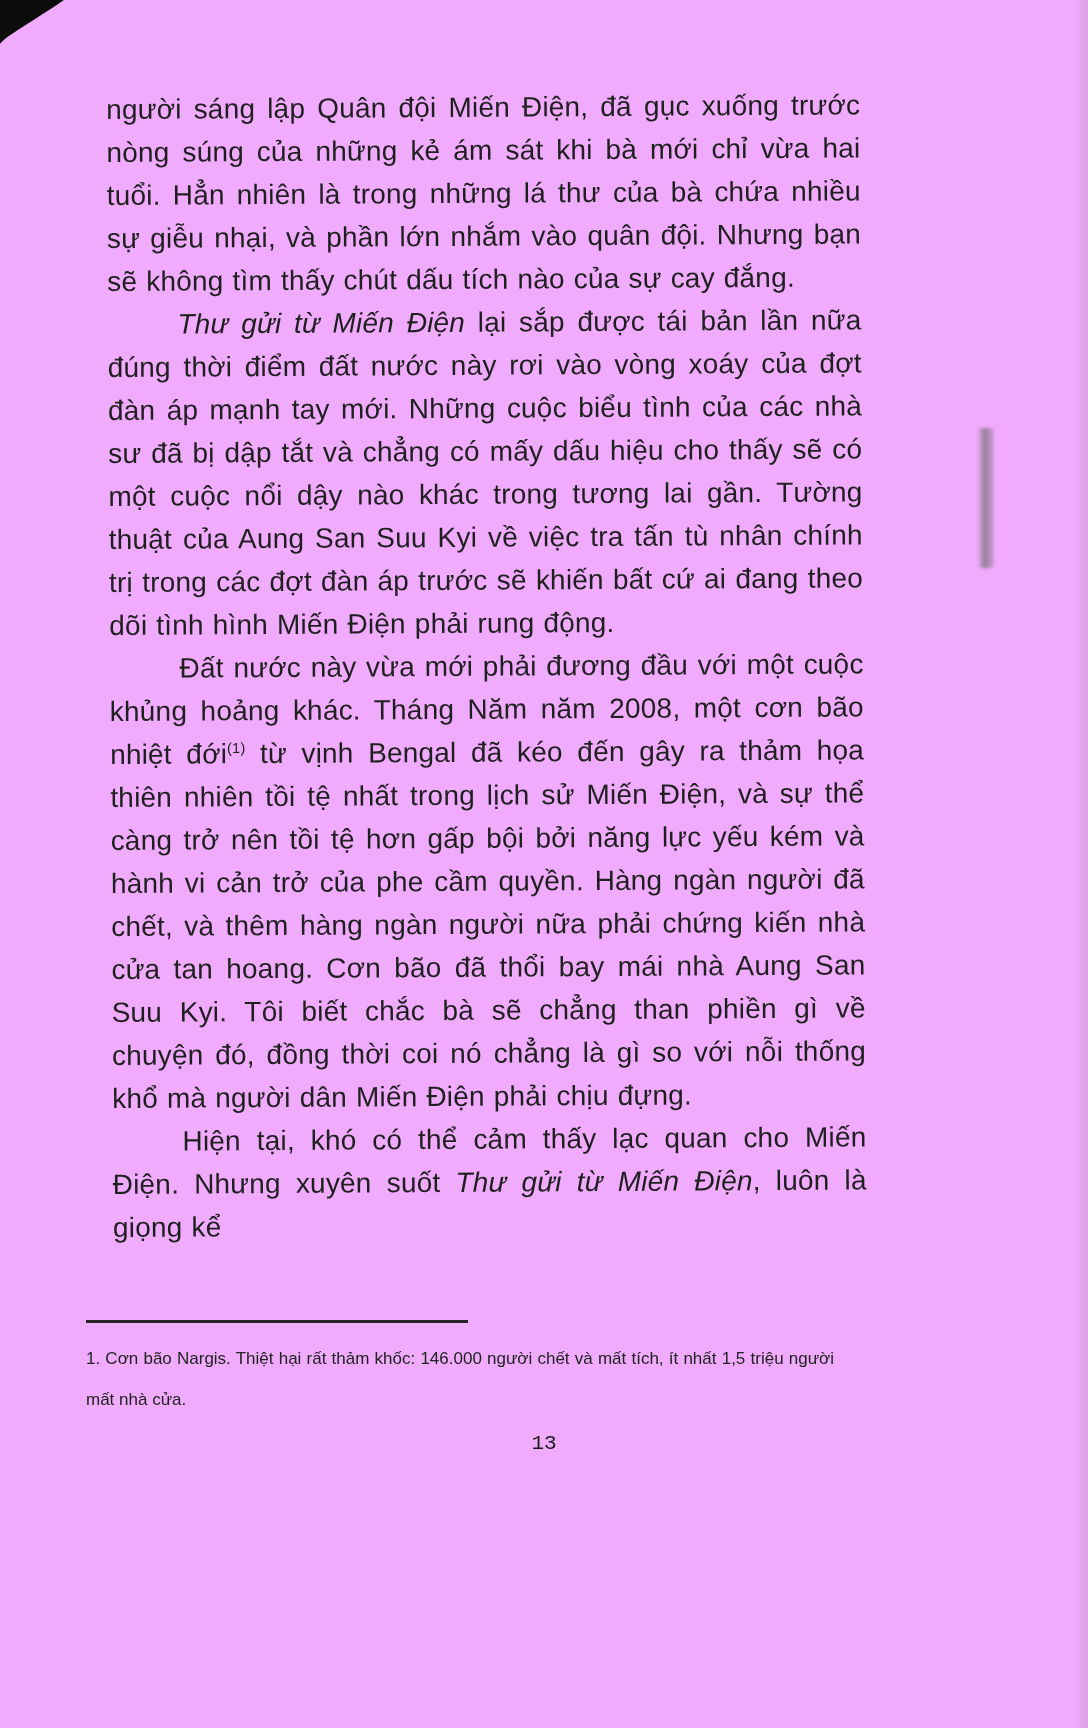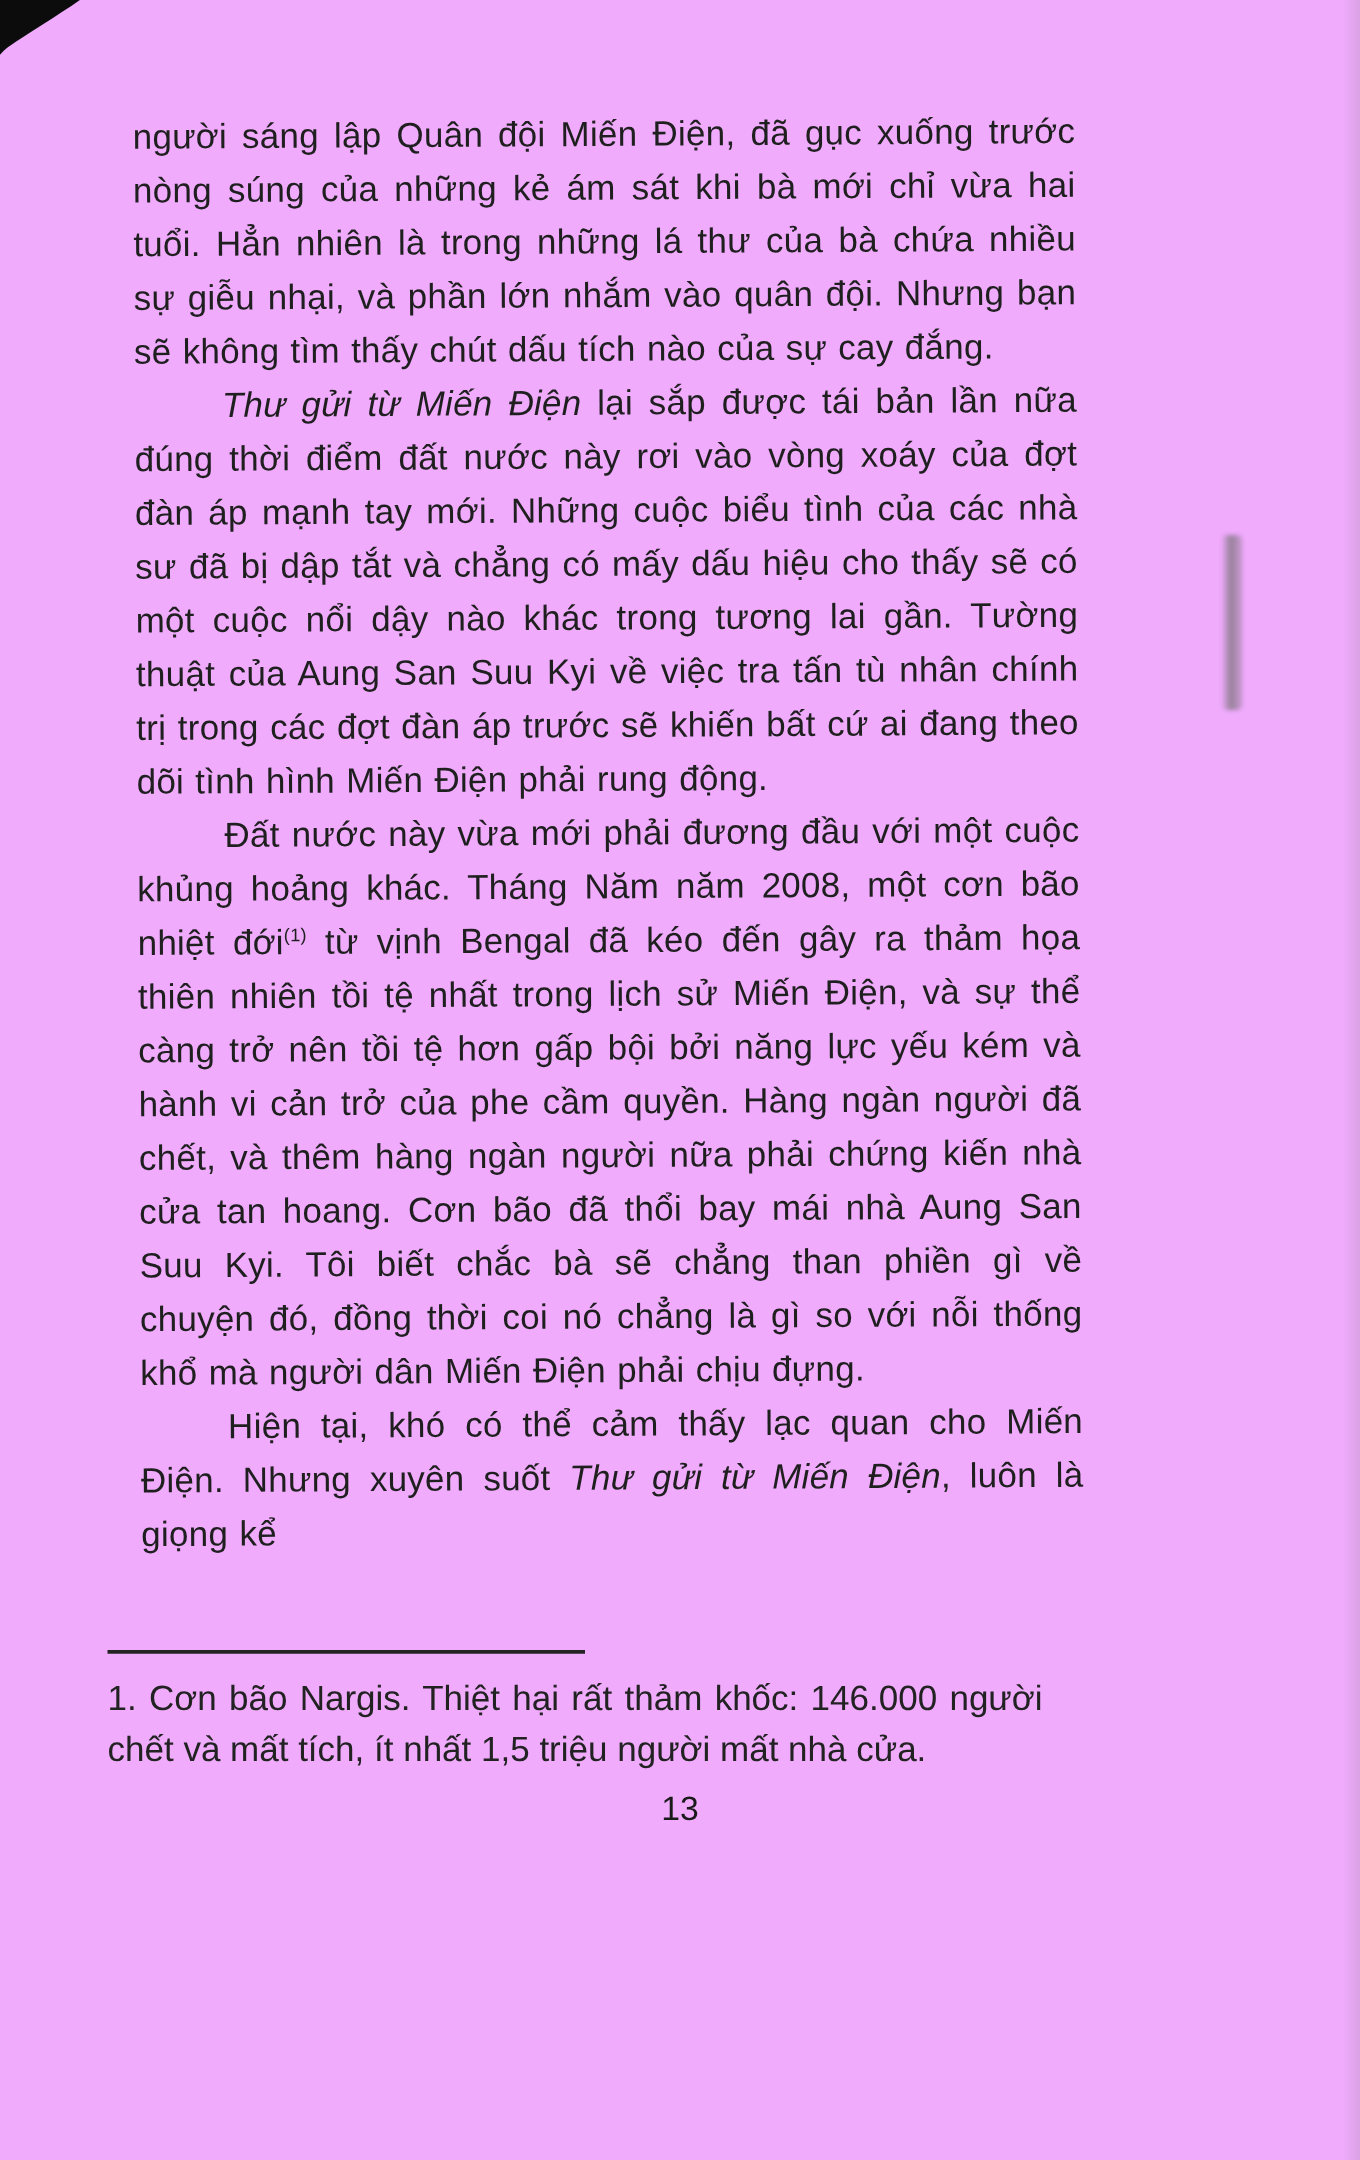--- a/index.html
+++ b/index.html
@@ -83,33 +83,33 @@
     width: 382px;
     height: 3px;
     background: #242424;
   }
   .footnote {
     position: absolute;
     left: 86px;
     top: 1338px;
     width: 748px;
     margin: 0;
-    font-size: 28px;
+    font-size: 17px;
     line-height: 41px;
     text-align: justify;
     color: #222;
   }
   .page-number {
     position: absolute;
     top: 1432px;
     left: 0;
     width: 100%;
     text-align: center;
-    font-family: Liberation Sans, sans-serif;
-    font-size: 27px;
+    font-family: Liberation Mono, monospace;
+    font-size: 21px;
     color: #1a1a1a;
   }
 </style>
 </head>
 <body>
 
 <div class="page">
 
   <svg class="corner-artifact" viewBox="0 0 100 62" xmlns="http://www.w3.org/2000/svg" aria-hidden="true">
     <path d="M0,0 L80,0 C62,14 34,30 14,44 C9,48 4,54 0,60 Z" fill="#0c0c0c"></path>

